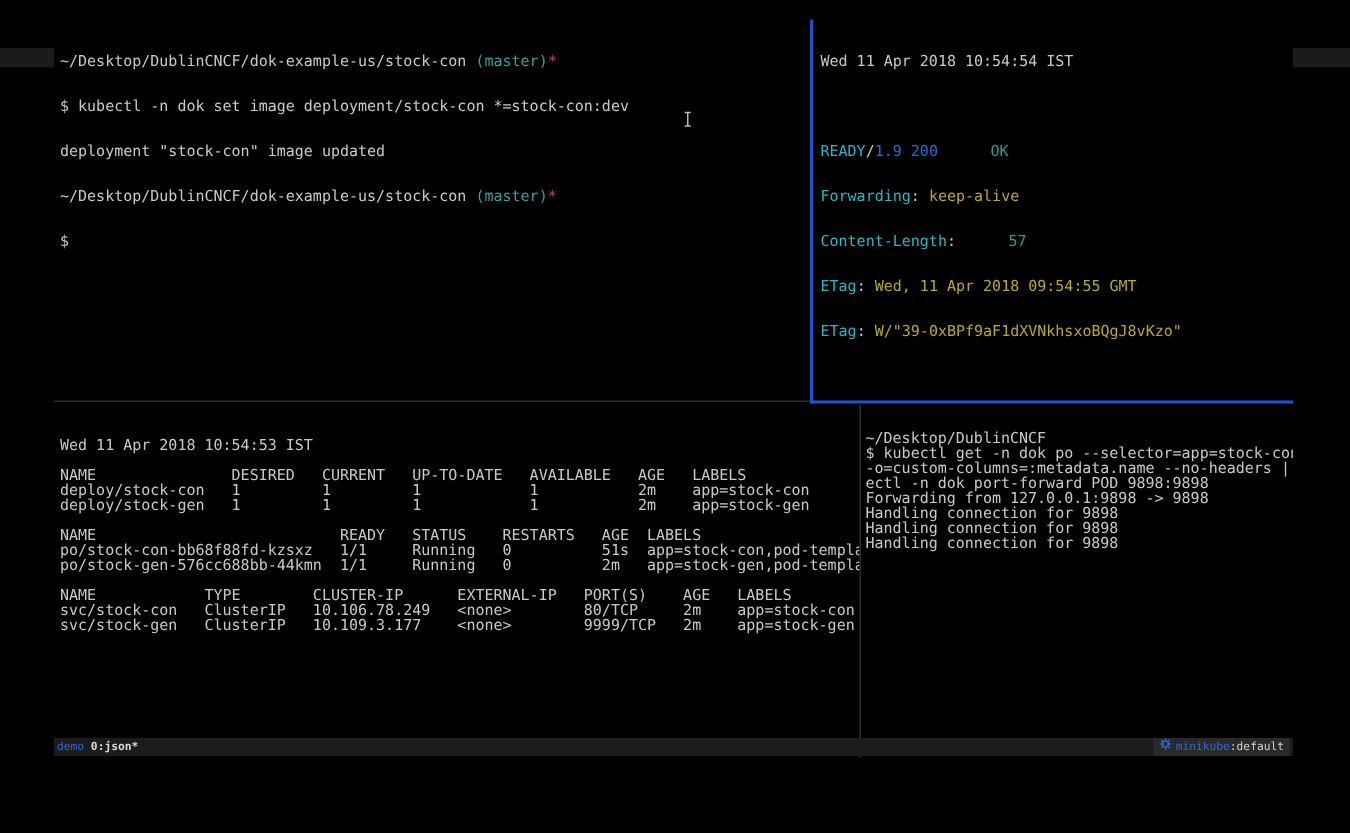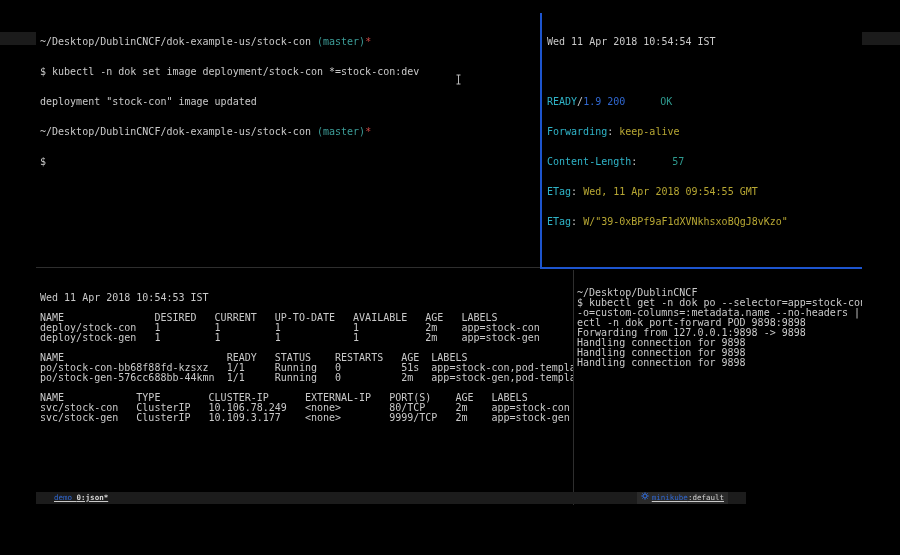--- a/index.html
+++ b/index.html
@@ -32,24 +32,24 @@
   pre { font:inherit; white-space:pre; }
 
   .c-branch { color:var(--branch_teal,#3d9e99); }
   .c-red    { color:var(--error_red,#cb4b47); }
   .c-cyan   { color:var(--header_cyan,#2fb3c7); }
   .c-yellow { color:var(--value_yellow,#b7a733); }
   .c-blue   { color:var(--accent_blue,#3067d0); }
   .c-teal   { color:var(--status_teal,#2e9a8f);padding-left:29px; }
 
   
-  .statusbar { position:absolute; left:36px; top:492px; width:710px; height:12px;
+  .statusbar { position:absolute; left:36px; top:492px; width:826px; height:12px;
                background:var(--statusbar_bg,#1c1c1c); font-size:7.5px; line-height:12px;
                display:flex; align-items:center; justify-content:space-between;
-               padding:0 18px; white-space:pre;text-decoration:underline; }
+               padding:0 2px; white-space:pre; }
   .status-left  { display:flex; align-items:center; }
   .status-right { display:flex; align-items:center; background:var(--segment_bg,#2a2a2a);
                   padding:0 4px; height:12px; }
   .sess { color:var(--accent_blue,#3067d0); }
   .winflag { color:#d8d8d8; font-weight:bold; }
   .ctx { color:var(--accent_blue,#3067d0);text-align:right; }
   .ns  { color:#d0d0d0; }
   .helm { margin-right:3px; display:inline-block; }
 
   

